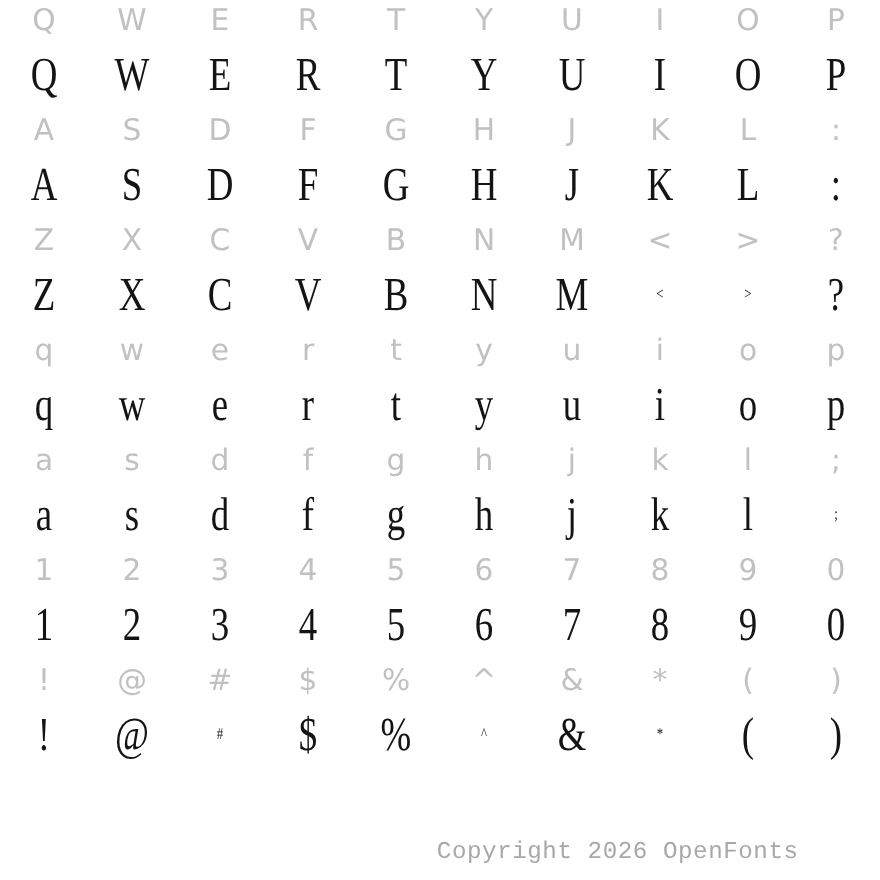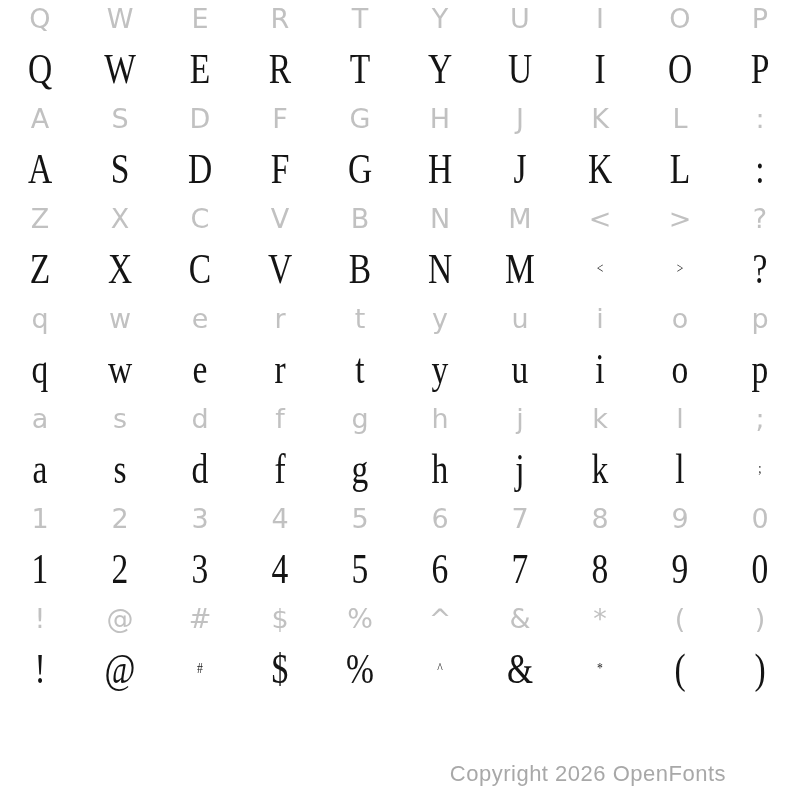--- a/index.html
+++ b/index.html
@@ -43,21 +43,21 @@
     color: #141414;
     transform: scaleX(0.78);
   }
   .row.preview .glyph.small {
     font-size: 15px;
   }
   .footer {
     position: absolute;
     right: 74px;
     bottom: 13px;
-    font-family: Liberation Sans, sans-serif;
+    font-family: Liberation Mono, monospace;
     font-size: 22px;
     color: #a8a8a8;
     letter-spacing: 0.5px;
   }
 </style>
 </head>
 <body>
 
 <div class="specimen" id="glyph-grid">
     <div class="row reference">

